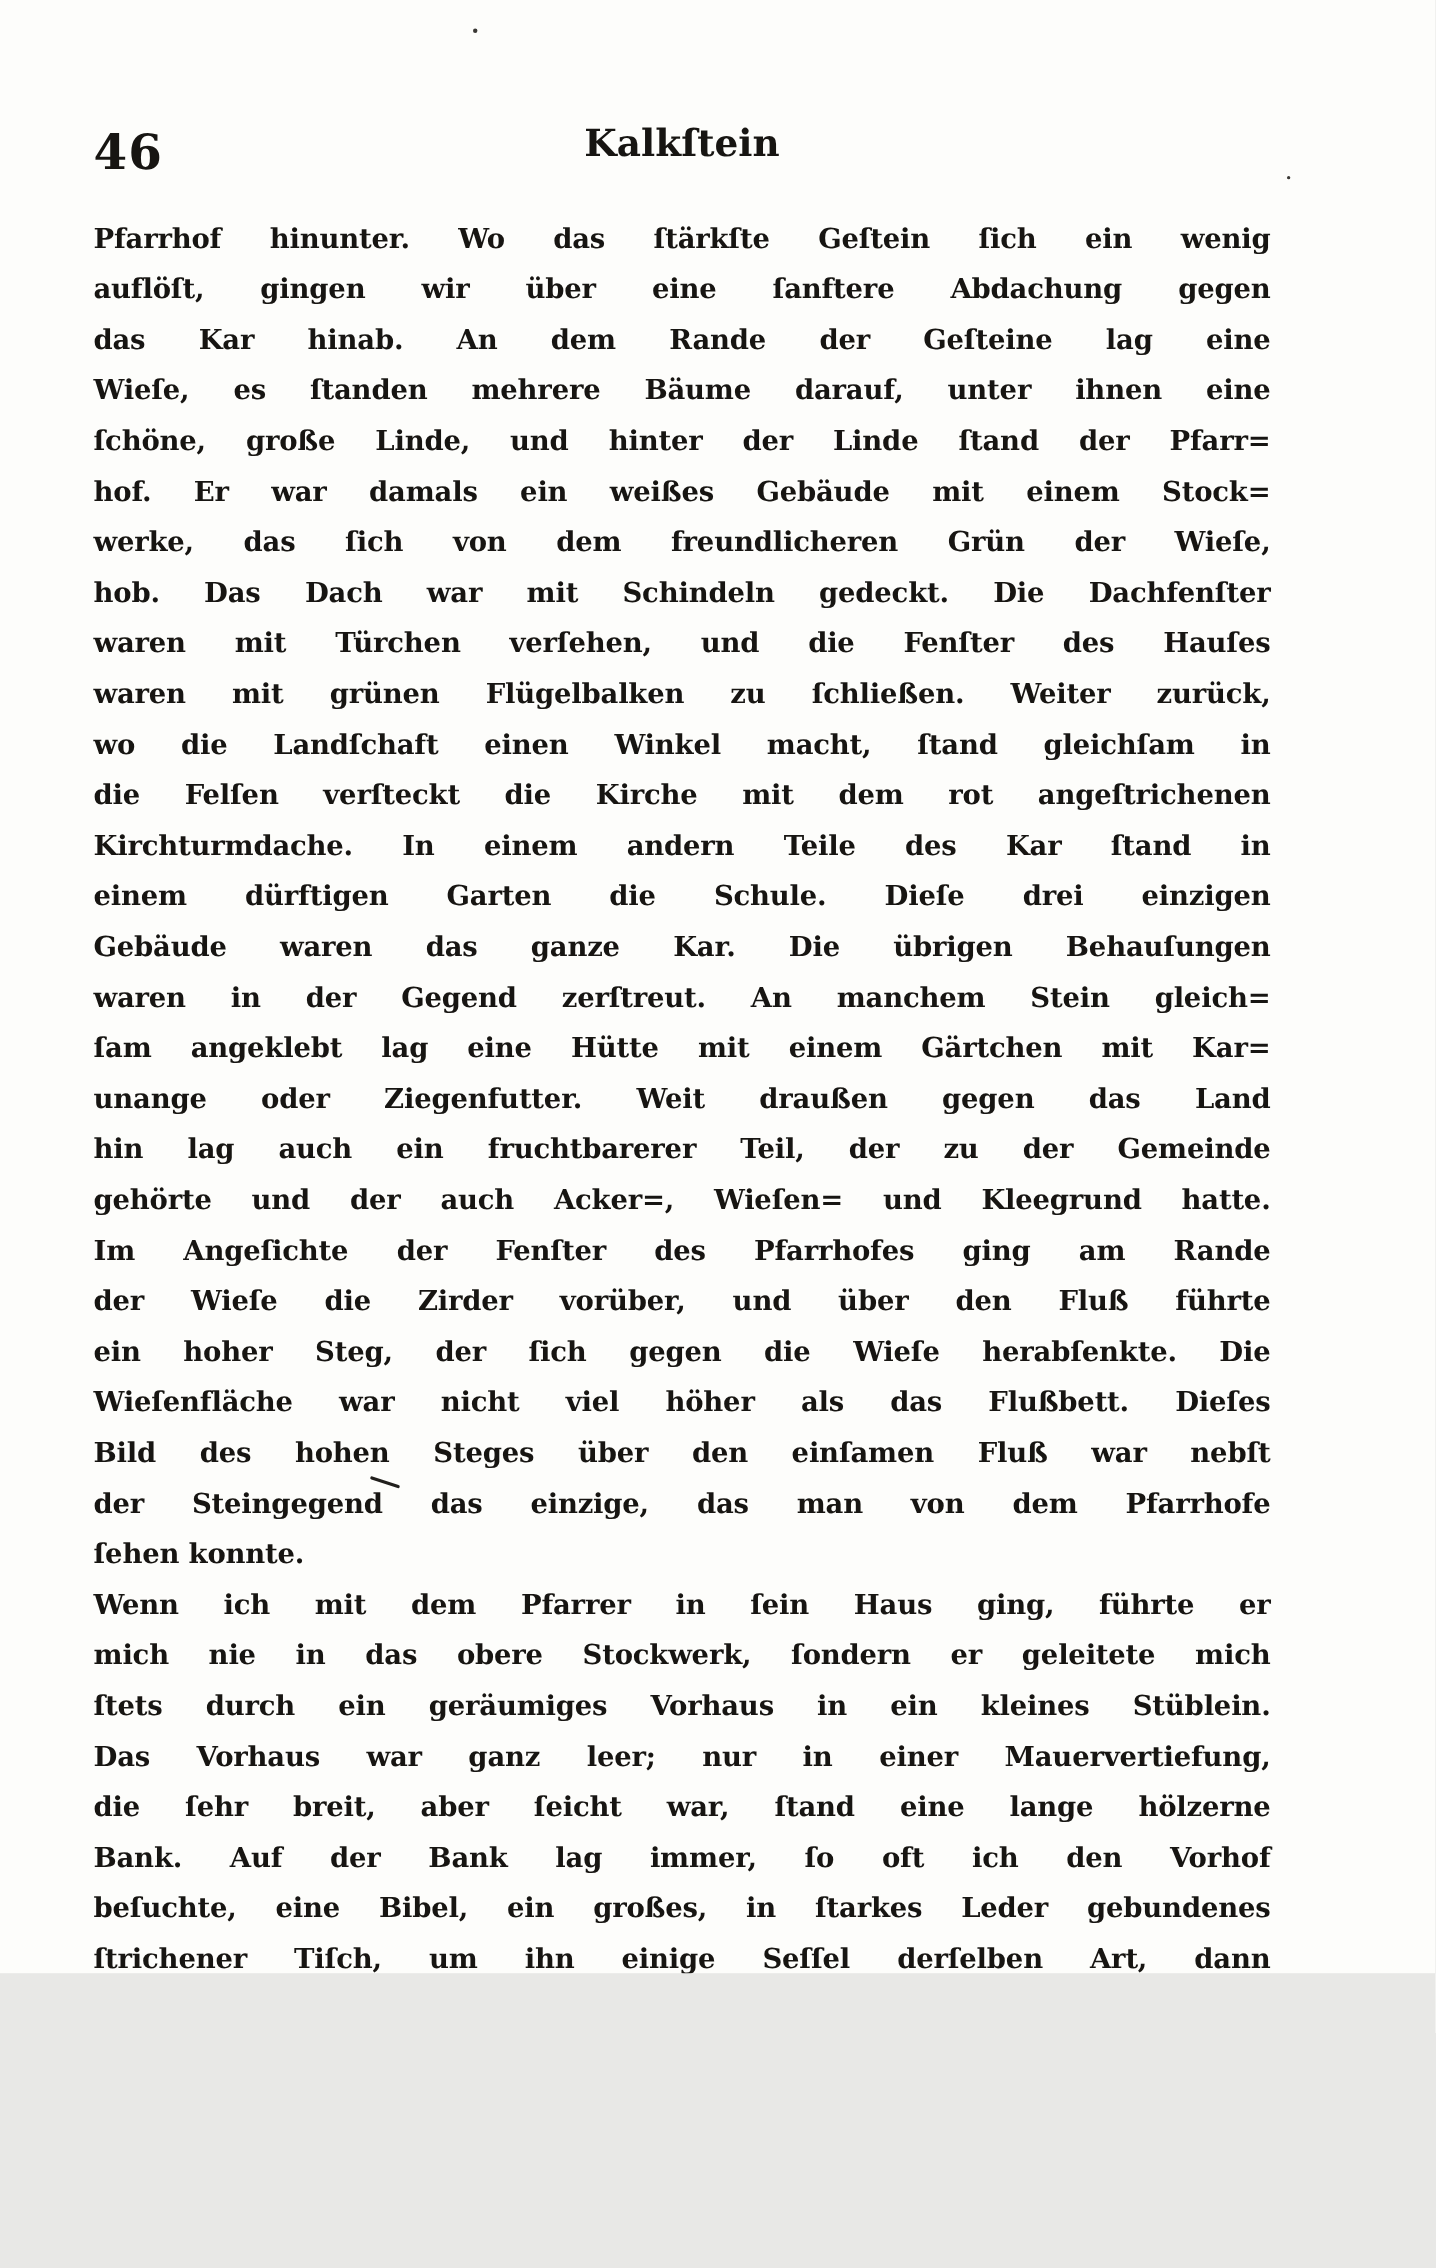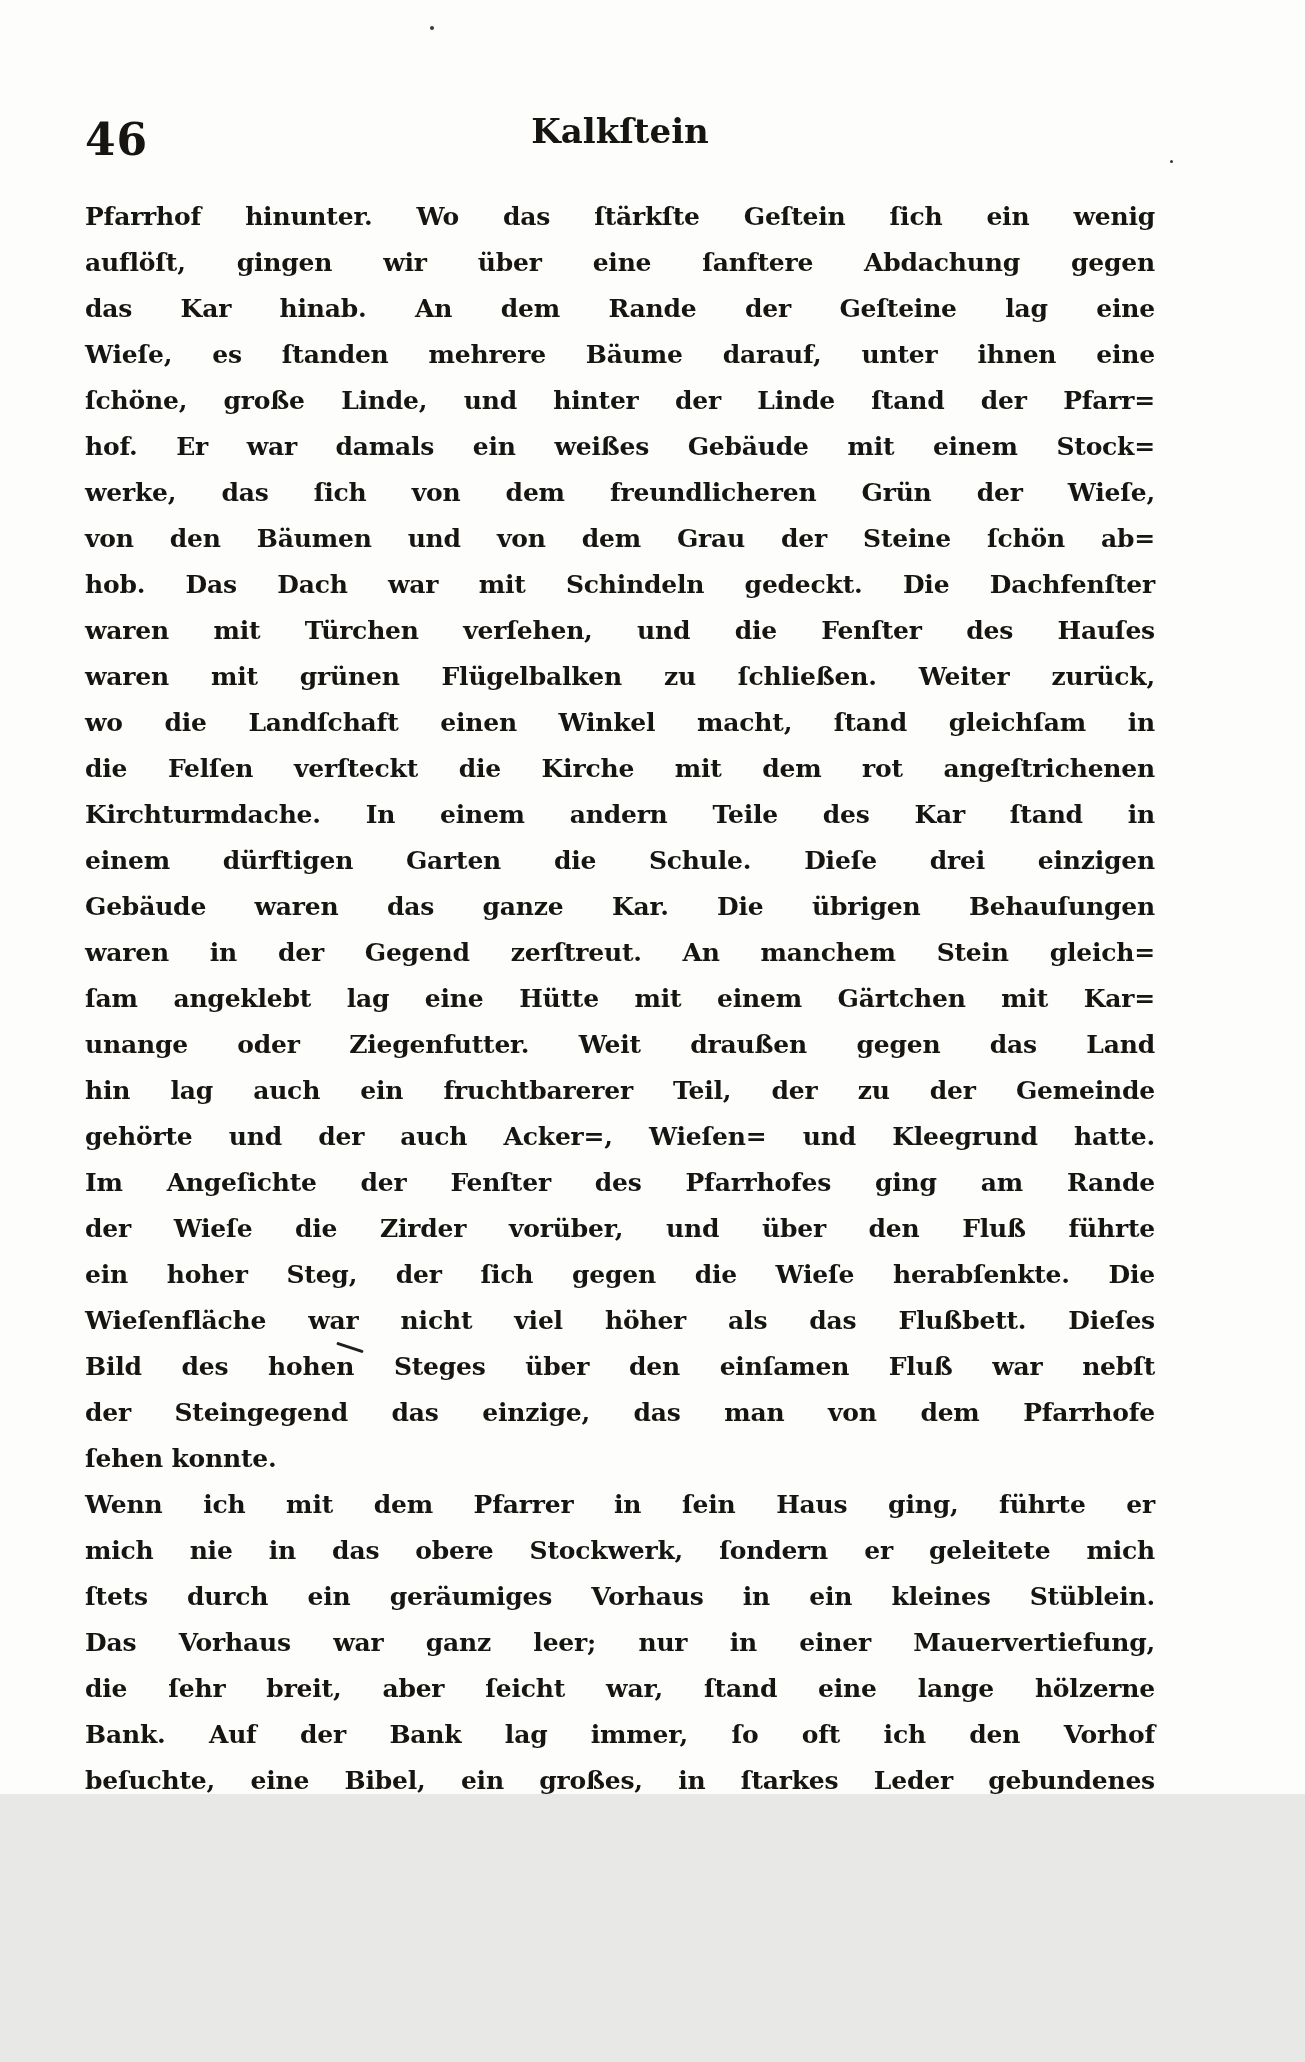--- a/index.html
+++ b/index.html
@@ -80,21 +80,20 @@
   <div class="running-header">Kalkſtein</div>
 
   <div class="text-block">
     <div class="line">Pfarrhof hinunter. Wo das ſtärkſte Geſtein ſich ein wenig</div>
     <div class="line">auflöſt, gingen wir über eine ſanftere Abdachung gegen</div>
     <div class="line">das Kar hinab. An dem Rande der Geſteine lag eine</div>
     <div class="line">Wieſe, es ſtanden mehrere Bäume darauf, unter ihnen eine</div>
     <div class="line">ſchöne, große Linde, und hinter der Linde ſtand der Pfarr=</div>
     <div class="line">hof. Er war damals ein weißes Gebäude mit einem Stock=</div>
     <div class="line">werke, das ſich von dem freundlicheren Grün der Wieſe,</div>
-    <div class="line">von den Bäumen und von dem Grau der Steine ſchön ab=</div>
     <div class="line">hob. Das Dach war mit Schindeln gedeckt. Die Dachfenſter</div>
     <div class="line">waren mit Türchen verſehen, und die Fenſter des Hauſes</div>
     <div class="line">waren mit grünen Flügelbalken zu ſchließen. Weiter zurück,</div>
     <div class="line">wo die Landſchaft einen Winkel macht, ſtand gleichſam in</div>
     <div class="line">die Felſen verſteckt die Kirche mit dem rot angeſtrichenen</div>
     <div class="line">Kirchturmdache. In einem andern Teile des Kar ſtand in</div>
     <div class="line">einem dürftigen Garten die Schule. Dieſe drei einzigen</div>
     <div class="line">Gebäude waren das ganze Kar. Die übrigen Behauſungen</div>
     <div class="line">waren in der Gegend zerſtreut. An manchem Stein gleich=</div>
     <div class="line">ſam angeklebt lag eine Hütte mit einem Gärtchen mit Kar=</div>
@@ -108,20 +107,21 @@
     <div class="line">Bild des hohen Steges über den einſamen Fluß war nebſt</div>
     <div class="line">der Steingegend das einzige, das man von dem Pfarrhofe</div>
     <div class="line par-end">ſehen konnte.</div>
     <div class="line">Wenn ich mit dem Pfarrer in ſein Haus ging, führte er</div>
     <div class="line">mich nie in das obere Stockwerk, ſondern er geleitete mich</div>
     <div class="line">ſtets durch ein geräumiges Vorhaus in ein kleines Stüblein.</div>
     <div class="line">Das Vorhaus war ganz leer; nur in einer Mauervertiefung,</div>
     <div class="line">die ſehr breit, aber ſeicht war, ſtand eine lange hölzerne</div>
     <div class="line">Bank. Auf der Bank lag immer, ſo oft ich den Vorhof</div>
     <div class="line">beſuchte, eine Bibel, ein großes, in ſtarkes Leder gebundenes</div>
+    <div class="line">ſtrichener Tiſch, um ihn einige Seſſel derſelben Art, dann</div>
   </div>
 
   <div class="stroke-artifact"></div>
   <div class="speck" style="left:430px; top:26px; width:4px; height:4px;"></div>
   <div class="speck" style="left:1170px; top:160px; width:3px; height:3px;"></div>
   <div class="speck" style="left:1128px; top:1967px; width:3px; height:3px;"></div>
 
 </div>
 
 </body></html>

